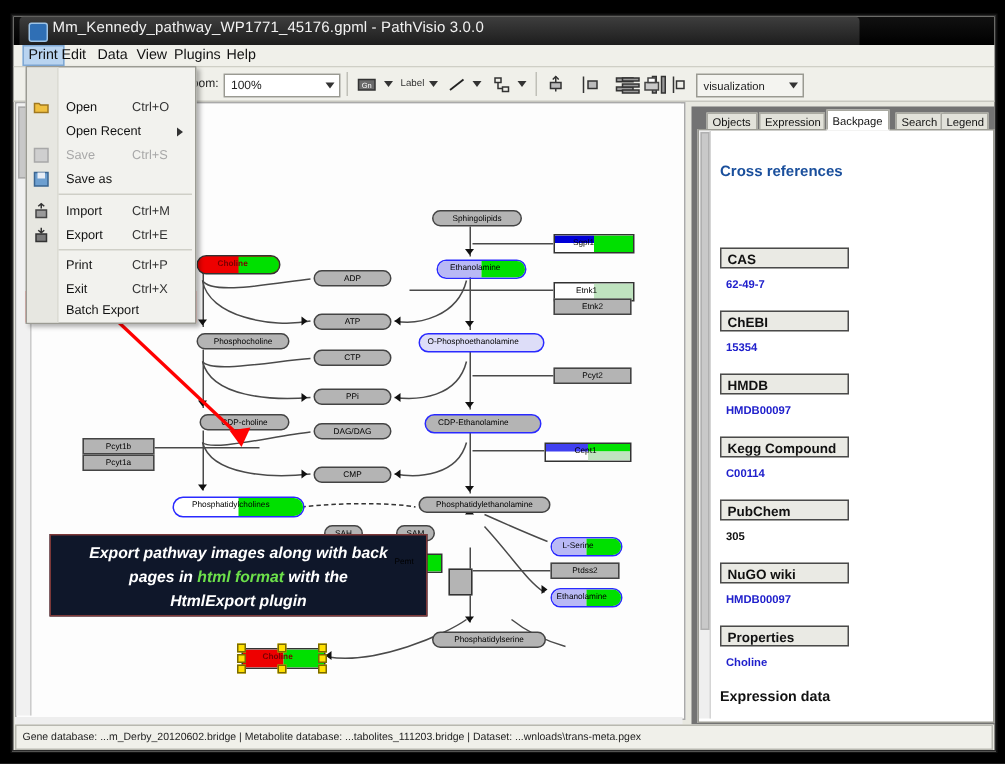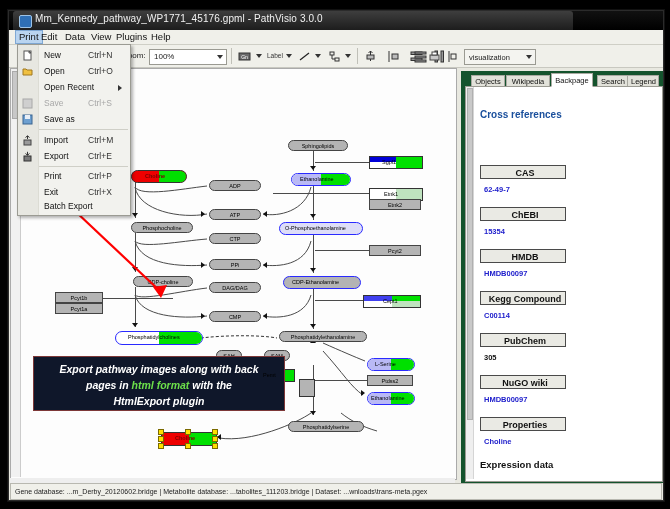--- a/index.html
+++ b/index.html
@@ -90,21 +90,21 @@
   .fm-row{position:absolute;left:0;width:112px;height:15px;font-size:8.5px;color:#111;}
   .fm-row .t{position:absolute;left:26px;top:2px;}
   .fm-row .k{position:absolute;left:70px;top:2px;color:#333;}
   .fm-row.dis .t,.fm-row.dis .k{color:#a8a8a8;}
   .fm-ico{position:absolute;left:4px;top:2px;width:11px;height:11px;}
   .fm-sep{position:absolute;left:21px;width:89px;height:1px;background:#cfcfc7;}
   .fm-sub{position:absolute;left:100px;top:5px;width:0;height:0;border-top:3px solid transparent;
             border-bottom:3px solid transparent;border-left:4px solid #333;}
 
   
-  #rightpanel{position:absolute;left:452px;top:60px;width:204px;height:412px;background:#14532d;text-align:center;}
+  #rightpanel{position:absolute;left:452px;top:60px;width:204px;height:412px;background:#737373;}
   #tabsbar{position:absolute;left:4px;top:2px;width:196px;height:14px;}
   .ptab{position:absolute;top:2px;height:12px;font-size:7.5px;color:#111;background:#e2e2da;
         border:1px solid #a9a9a1;padding:0 3px;line-height:12px;box-sizing:border-box;}
   .ptab.sel{top:0px;height:14px;line-height:14px;background:#fff;border-bottom:1px solid #fff;z-index:3;}
   #panelbody{position:absolute;left:4px;top:15px;width:196px;height:394px;background:#fff;
              border:1px solid #9b9b93;overflow:hidden;}
   #panelscroll{position:absolute;left:0;top:0;width:7px;height:392px;background:#efefef;border-right:1px solid #d5d5d5;}
   #panelscroll .pthumb{position:absolute;left:1px;top:1px;width:4px;height:330px;background:#c9c9c9;border:1px solid #b0b0b0;}
   .xrefs-title{position:absolute;left:14px;top:22px;font-size:10px;font-weight:bold;color:#1a4f9c;}
   .xr-head{position:absolute;left:14px;width:86px;height:14px;background:#eaeae4;border:1px solid #4a4a4a;
@@ -408,30 +408,20 @@
   </div>
 
   <svg style="position:absolute;left:0;top:0;width:654px;height:489px;pointer-events:none;z-index:45;">
     <line x1="66" y1="200" x2="152" y2="281" stroke="#f00" stroke-width="2.2"></line>
     <polygon points="152,287 144,276 158,274" fill="#f00"></polygon>
   </svg>
 
   <div id="filemenu">
     <div class="gutter"></div>
 
-    <div class="fm-row" style="top:3px;">
-      <span class="fm-ico">
-        <svg width="11" height="11" viewBox="0 0 11 11">
-              <rect x="2" y="1" width="7" height="9" fill="#fff" stroke="#555"></rect>
-              <path d="M7 1 L9 3 L7 3 Z" fill="#bbb" stroke="#555"></path>
-            </svg>
-      </span>
-      <span class="t">New</span>
-      <span class="k">Ctrl+N</span>
-    </div>
 
     <div class="fm-row" style="top:19px;">
       <span class="fm-ico">
         <svg width="11" height="11" viewBox="0 0 11 11">
               <path d="M1 3 h3 l1 1 h5 v5 h-9 Z" fill="#f0c040" stroke="#a07820"></path>
             </svg>
       </span>
       <span class="t">Open</span>
       <span class="k">Ctrl+O</span>
     </div>
@@ -499,21 +489,21 @@
 
     <div class="fm-row" style="top:154px;">
       <span class="t">Batch Export</span>
     </div>
   </div>
   <div id="batchhl"></div>
 
   <div id="rightpanel">
     <div id="tabsbar">
       <div class="ptab" style="left:6px;width:34px;">Objects</div>
-      <div class="ptab" style="left:41px;width:44px;">Wikipedia</div>
+      <div class="ptab" style="left:41px;width:44px;">Expression</div>
       <div class="ptab sel" style="left:86px;width:42px;">Backpage</div>
       <div class="ptab" style="left:132px;width:32px;">Search</div>
       <div class="ptab" style="left:162px;width:32px;">Legend</div>
     </div>
 
     <div id="panelbody">
       <div id="panelscroll">
         <div class="pthumb"></div>
       </div>
 

